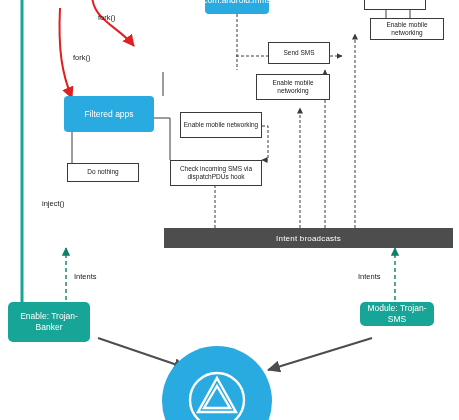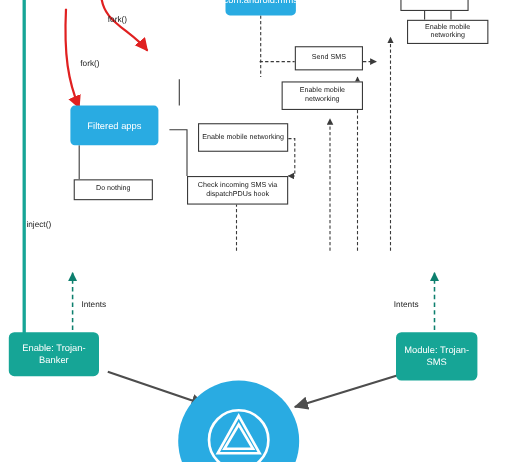--- a/index.html
+++ b/index.html
@@ -74,49 +74,50 @@
     <path d="M66,300 L66,248" fill="none" stroke="#0d7f6e" stroke-width="1.4" stroke-dasharray="4,3" marker-end="url(#arrTeal)"></path>
     <path d="M395,300 L395,248" fill="none" stroke="#0d7f6e" stroke-width="1.4" stroke-dasharray="4,3" marker-end="url(#arrTeal)"></path>
 
     <path d="M98,338 L186,368" fill="none" stroke="#4d4d4d" stroke-width="2" marker-end="url(#arrGray)"></path>
     <path d="M372,338 L268,370" fill="none" stroke="#4d4d4d" stroke-width="2" marker-end="url(#arrGray)"></path>
   </svg>
 
   <div class="node blue" style="left:205px;top:-14px;width:64px;height:28px;">com.android.mms</div>
 
 
-  <div class="node blue" style="left:64px;top:96px;width:80px;height:36px;">Filtered apps</div>
+  <div class="node blue" style="left:64px;top:96px;width:90px;height:36px;">Filtered apps</div>
 
   <div class="node white" style="left:67px;top:163px;width:72px;height:19px;">Do nothing</div>
 
   <div class="node white" style="left:170px;top:160px;width:92px;height:26px;">Check incoming SMS via dispatchPDUs hook</div>
 
   <div class="node white" style="left:180px;top:112px;width:82px;height:26px;">Enable mobile networking</div>
 
   <div class="node white" style="left:268px;top:42px;width:62px;height:22px;">Send SMS</div>
 
   <div class="node white" style="left:256px;top:74px;width:74px;height:26px;">Enable mobile networking</div>
 
   <div class="node white" style="left:364px;top:-12px;width:62px;height:22px;"></div>
 
   <div class="node white" style="left:370px;top:18px;width:74px;height:22px;">Enable mobile networking</div>
 
+  <div class="node bar" style="left:164px;top:228px;width:289px;height:20px;">Intent broadcasts</div>
 
   <div class="node teal" style="left:8px;top:302px;width:82px;height:40px;">Enable: Trojan-Banker</div>
 
-  <div class="node teal" style="left:360px;top:302px;width:74px;height:44px;">Module: Trojan-SMS</div>
+  <div class="node teal" style="left:360px;top:302px;width:74px;height:24px;">Module: Trojan-SMS</div>
 
   <div class="circle" style="left:162px;top:346px;width:110px;height:110px;"></div>
   <svg class="layer" style="pointer-events:none" viewBox="0 0 459 420">
     <g fill="none" stroke="#ffffff" stroke-width="2.4">
       <circle cx="217" cy="400" r="27"></circle>
       <path d="M217,378 L236,412 L198,412 Z"></path>
       <path d="M217,386 L230,408 L204,408 Z"></path>
     </g>
   </svg>
 
   <div class="lbl" style="left:98px;top:13px;">fork()</div>
   <div class="lbl" style="left:73px;top:53px;">fork()</div>
-  <div class="lbl" style="left:24px;top:199px;">inject()</div>
+  <div class="lbl" style="left:42px;top:199px;">inject()</div>
   <div class="lbl" style="left:74px;top:272px;">Intents</div>
   <div class="lbl" style="left:358px;top:272px;">Intents</div>
 
 </div>
 
 </body></html>

